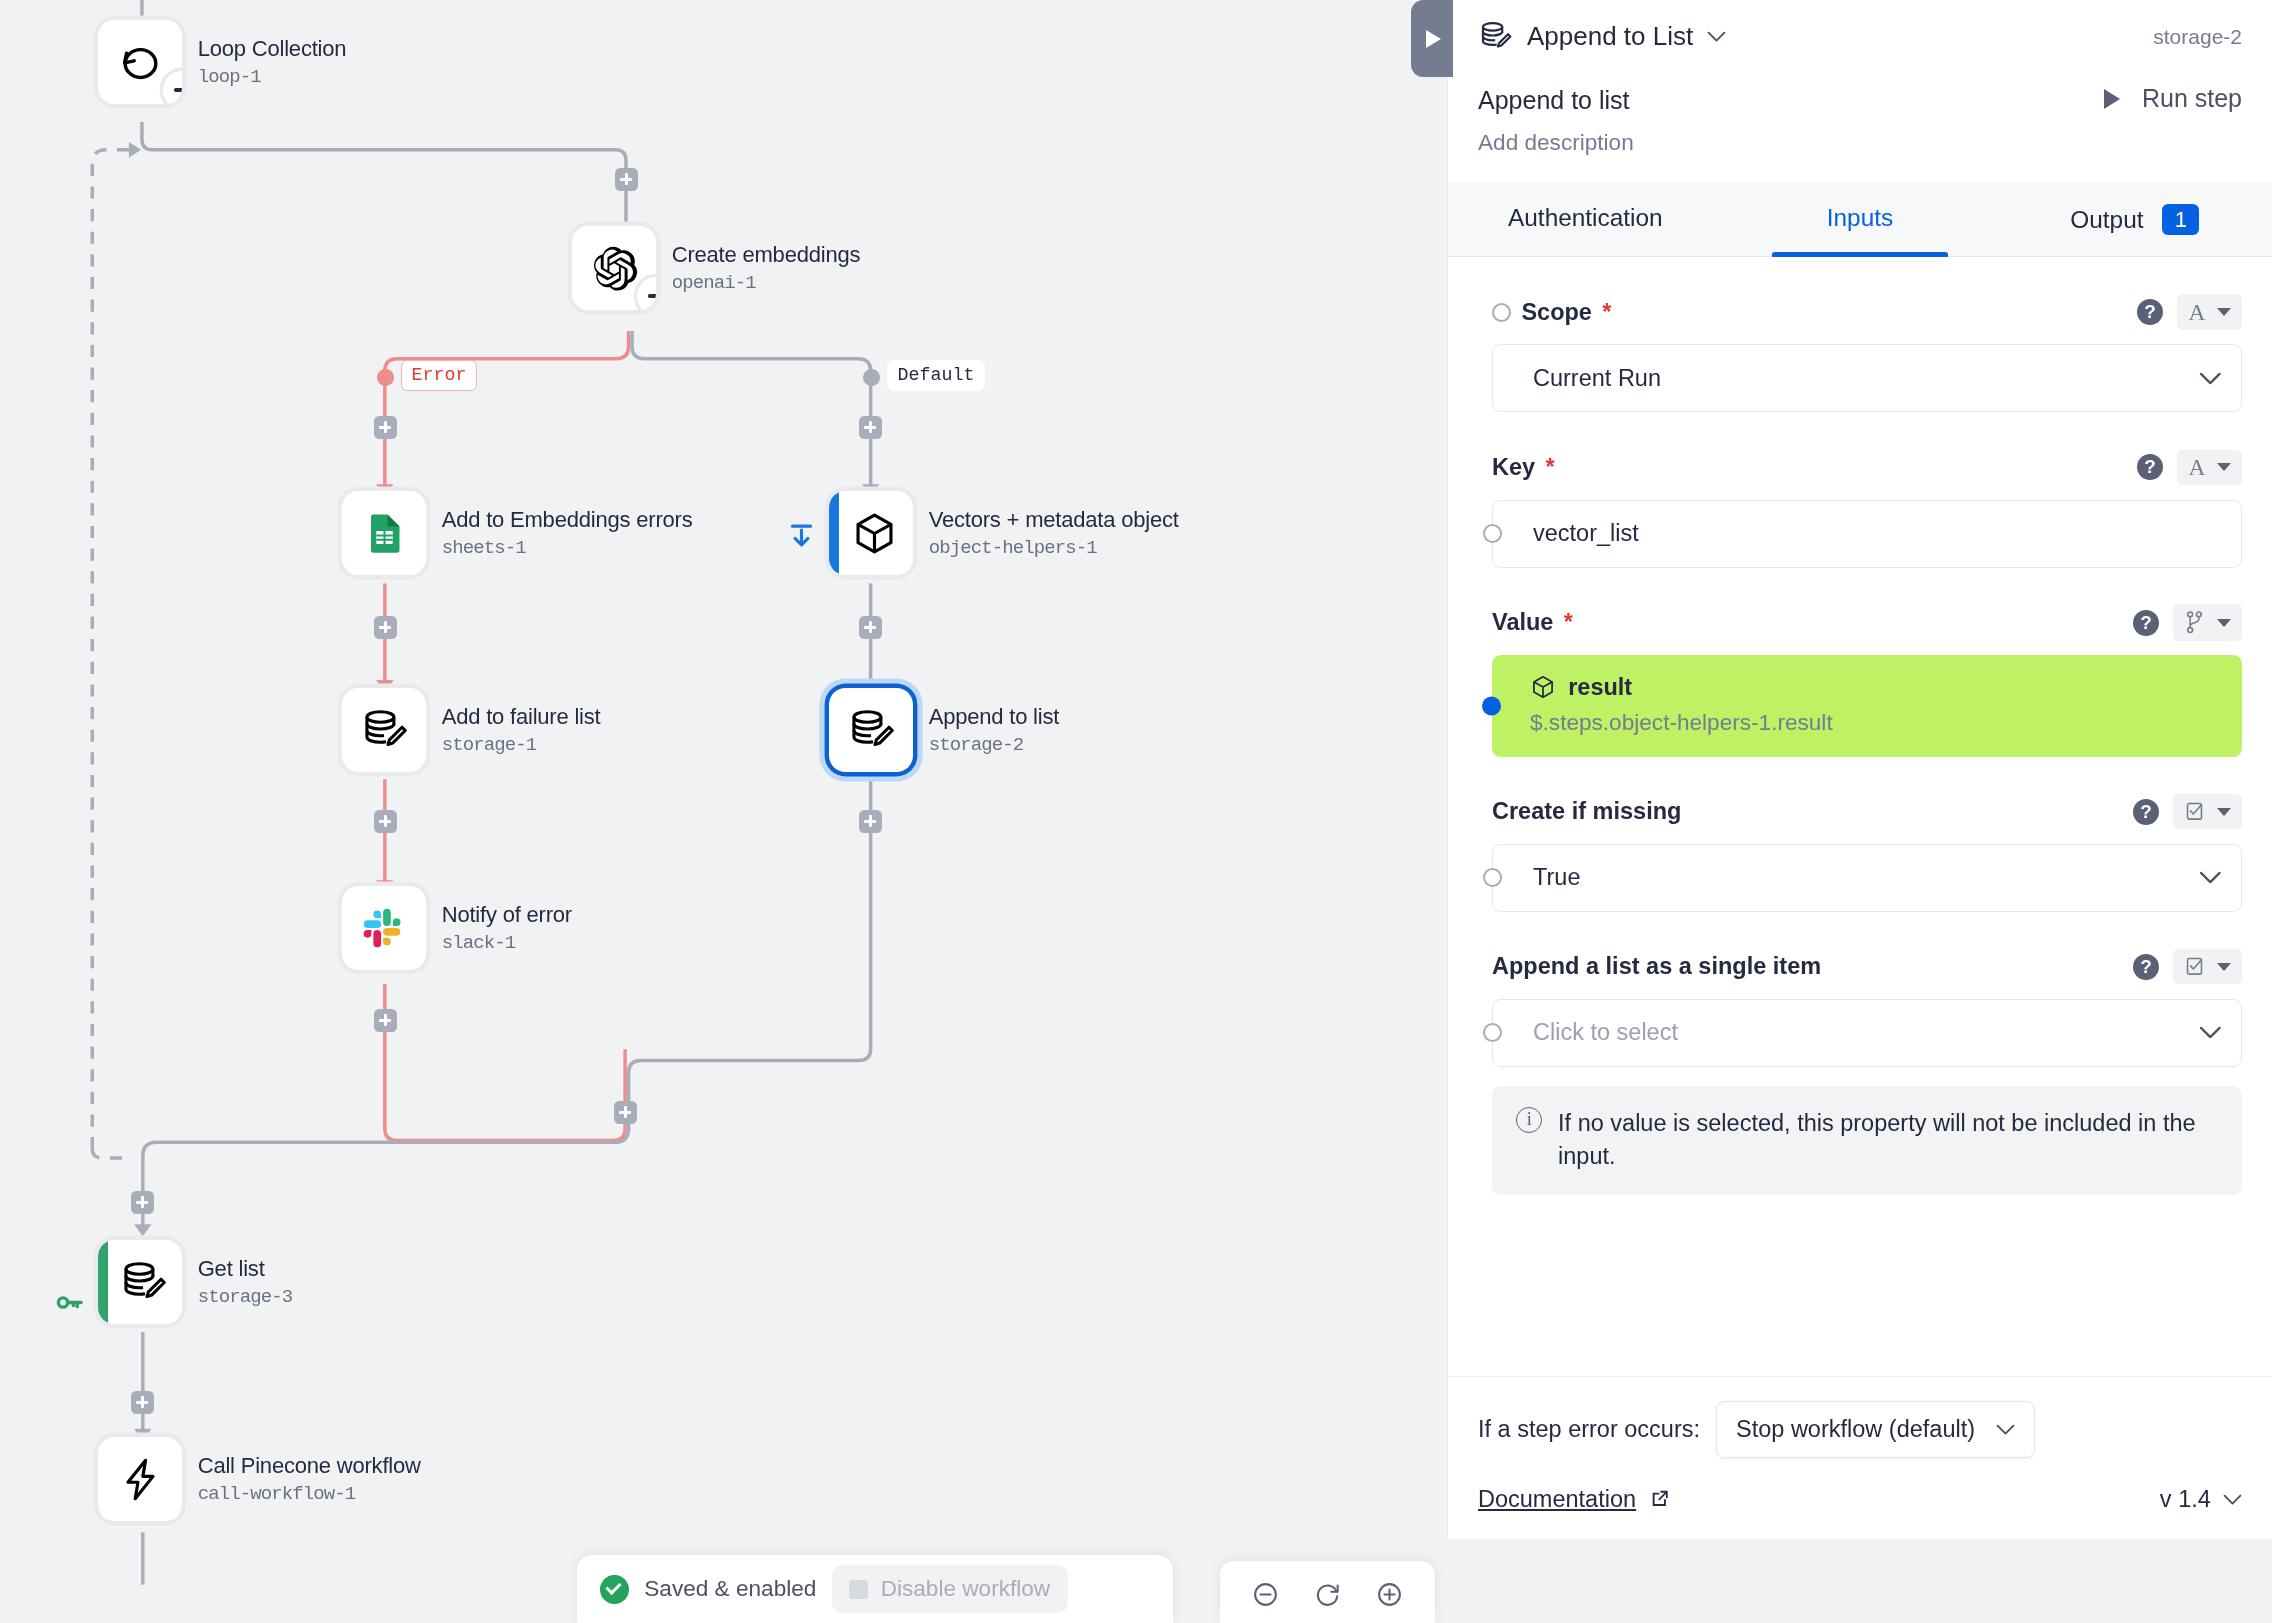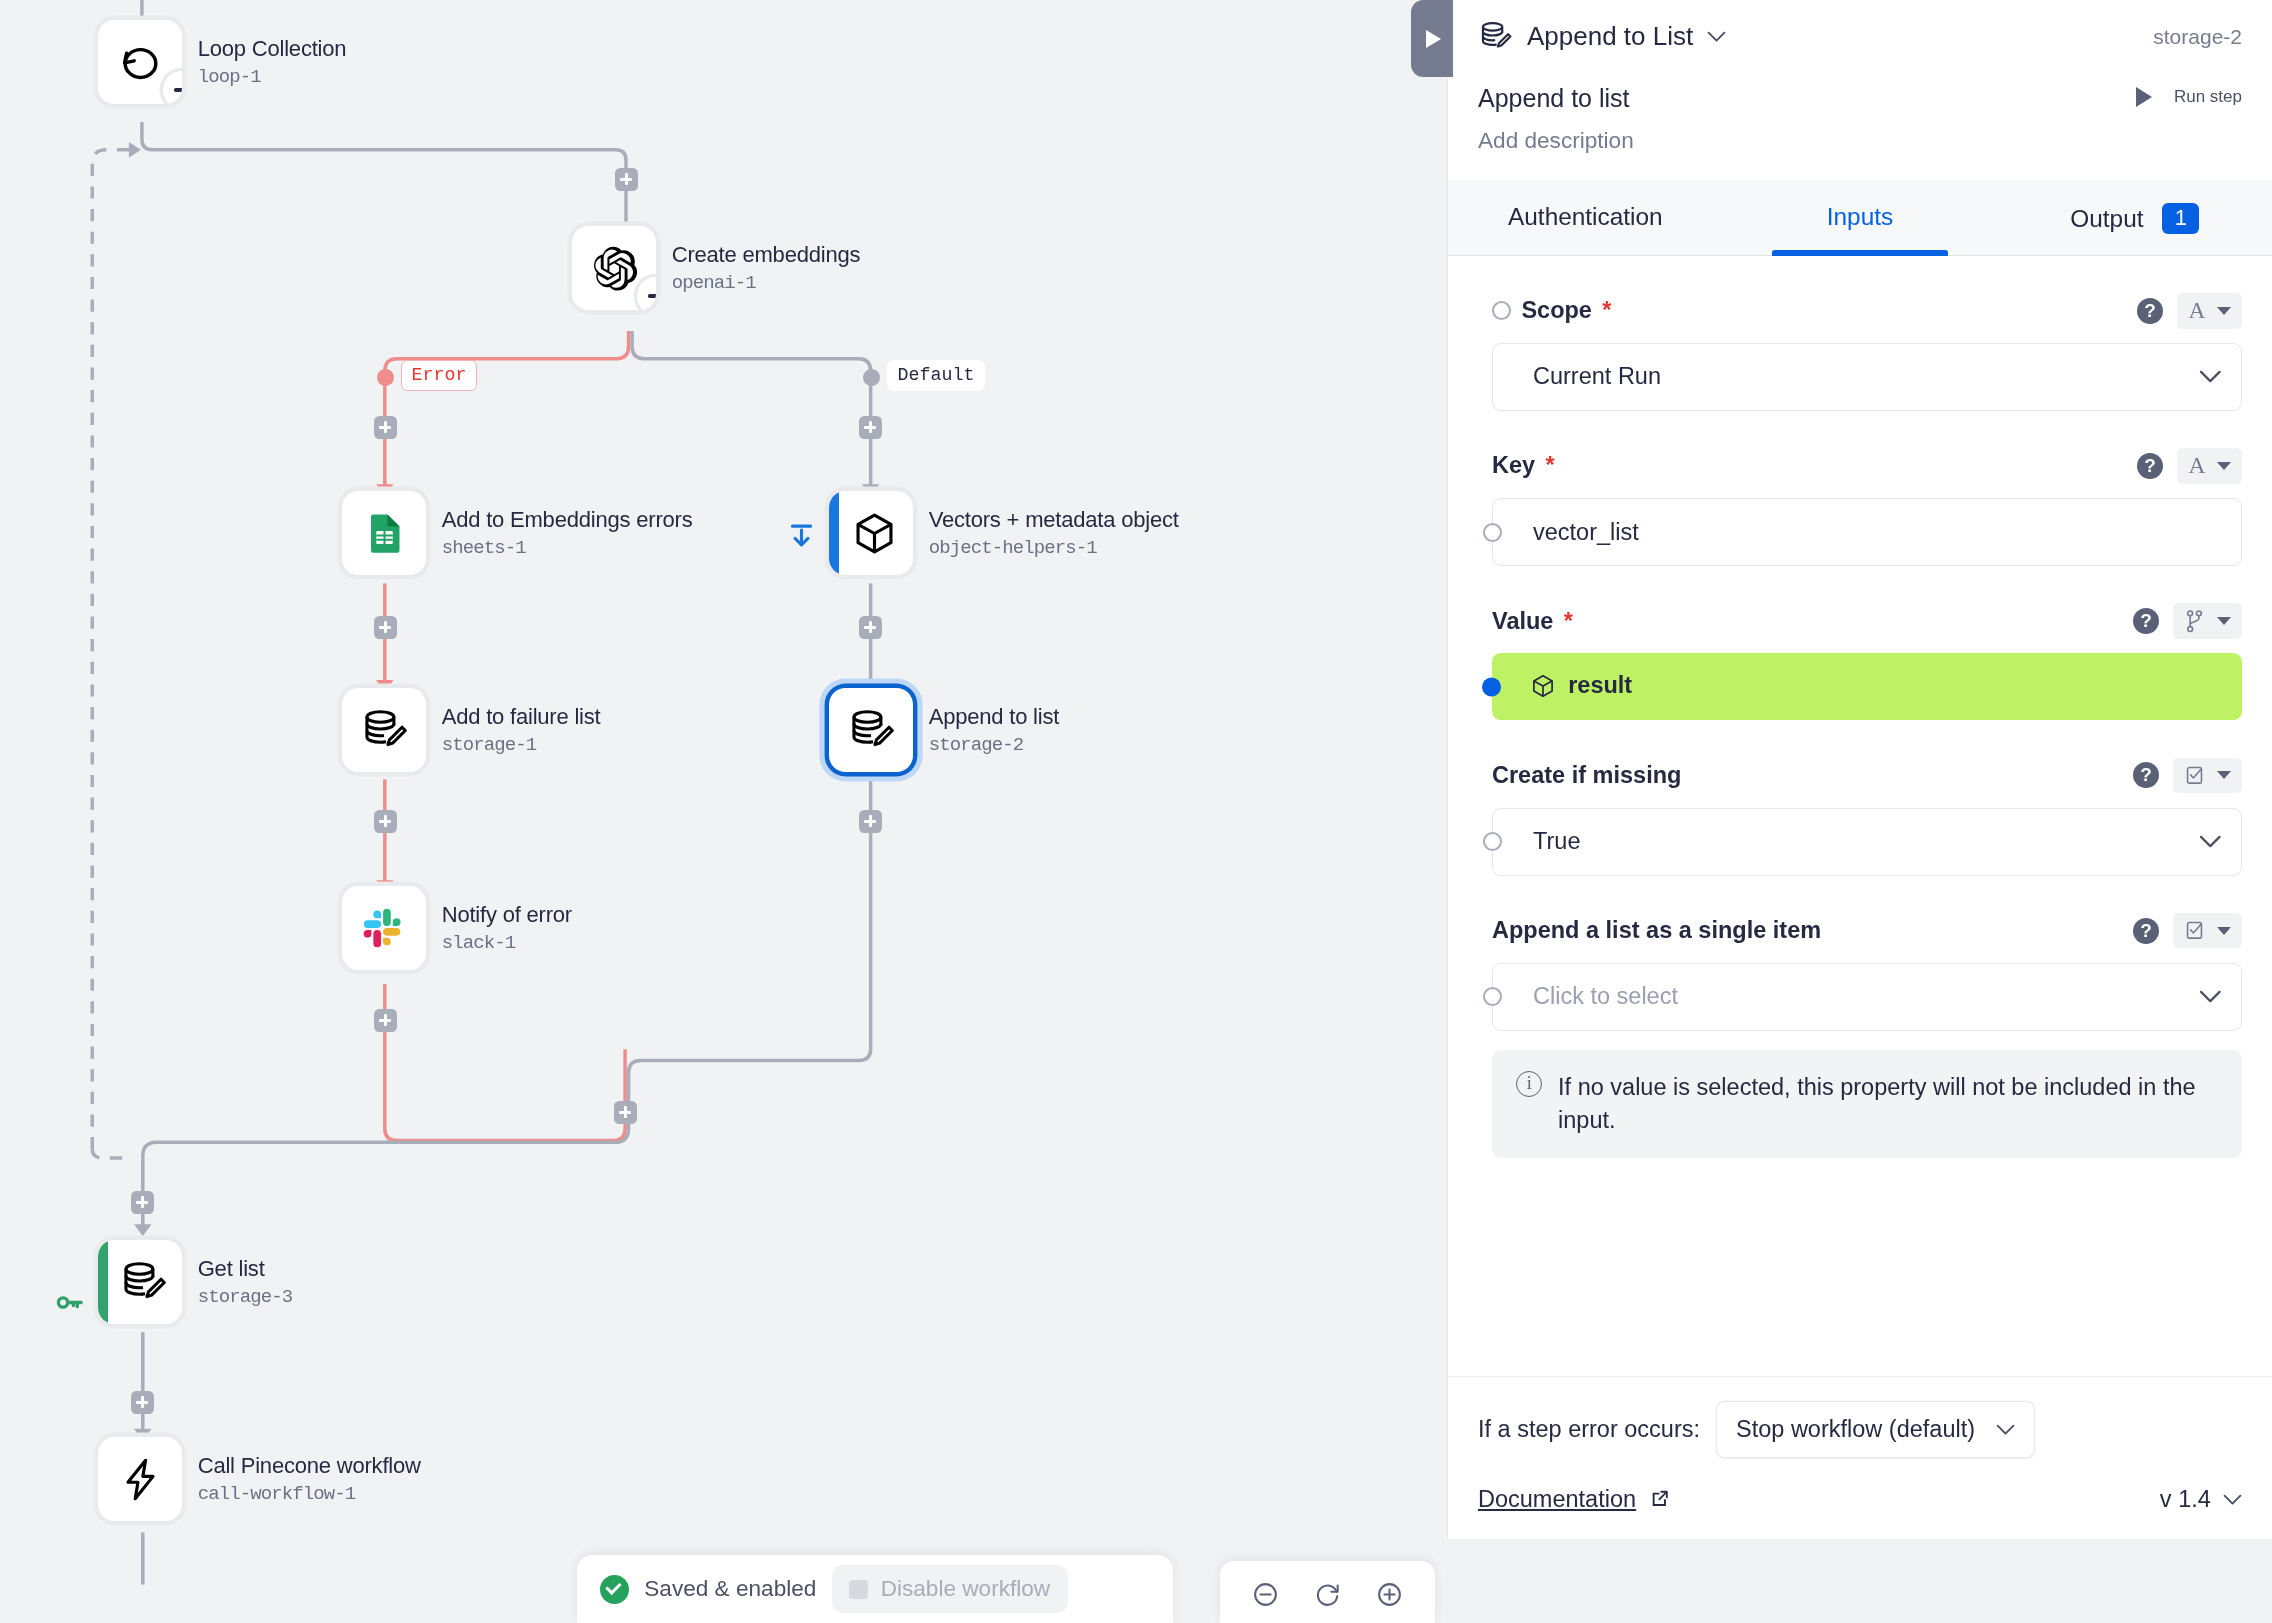--- a/index.html
+++ b/index.html
@@ -133,21 +133,21 @@
   }
   .p-head { padding: 19px 30px 0 30px; }
   .p-head-row1 { display: flex; align-items: center; justify-content: space-between; }
   .p-title-grp { display: flex; align-items: center; gap: 14px; }
   .p-title { font-size: 26px; color: #252a41; }
   .p-stepid { font-size: 21px; color: #767c90; }
   .chev { width: 19px; height: 11.3px; color: #4a5163; }
 
   .p-head-row2 { display:flex; align-items: baseline; justify-content: space-between; margin-top: 30px; }
   .p-h2 { font-size: 25px; color: #252a41; }
-  .run-step { display: flex; align-items: center; gap: 22px; font-size: 17px; color: #4a5163; }
+  .run-step { display: flex; align-items: center; gap: 22px; font-size: 25px; color: #4a5163; }
   .tri-play {
     width: 0; height: 0; border-left: 16.5px solid #5a6075;
     border-top: 10.4px solid transparent; border-bottom: 10.4px solid transparent;
   }
   .add-desc { font-size: 22.6px; color: #767c90; margin-top: 15px; }
 
   .tabs {
     display: flex; margin-top: 26px;
     background: #f7f8fa; border-bottom: 0.9px solid #e4e6ea;
   }
@@ -584,20 +584,21 @@
         </div>
         <div class="chip-box">
           <span class="chip-dot"></span>
           <div class="chip-row">
             <svg width="26" height="26" viewBox="0 0 24 24">
               <path d="M12 2.6l8.4 4.7v9.4L12 21.4 3.6 16.7V7.3z" fill="none" stroke="#252a41" stroke-width="1.6" stroke-linejoin="round"></path>
               <path d="M3.6 7.3L12 12l8.4-4.7M12 12v9.4" fill="none" stroke="#252a41" stroke-width="1.6" stroke-linejoin="round"></path>
             </svg>
             <span class="chip-name">result</span>
           </div>
+          <div class="chip-path">$.steps.object-helpers-1.result</div>
         </div>
       </div>
 
       <div class="field">
         <div class="field-head">
           <div class="field-label">
             <span>Create if missing</span>
           </div>
           <div class="field-tools">
             <div class="help-ic">?</div>

